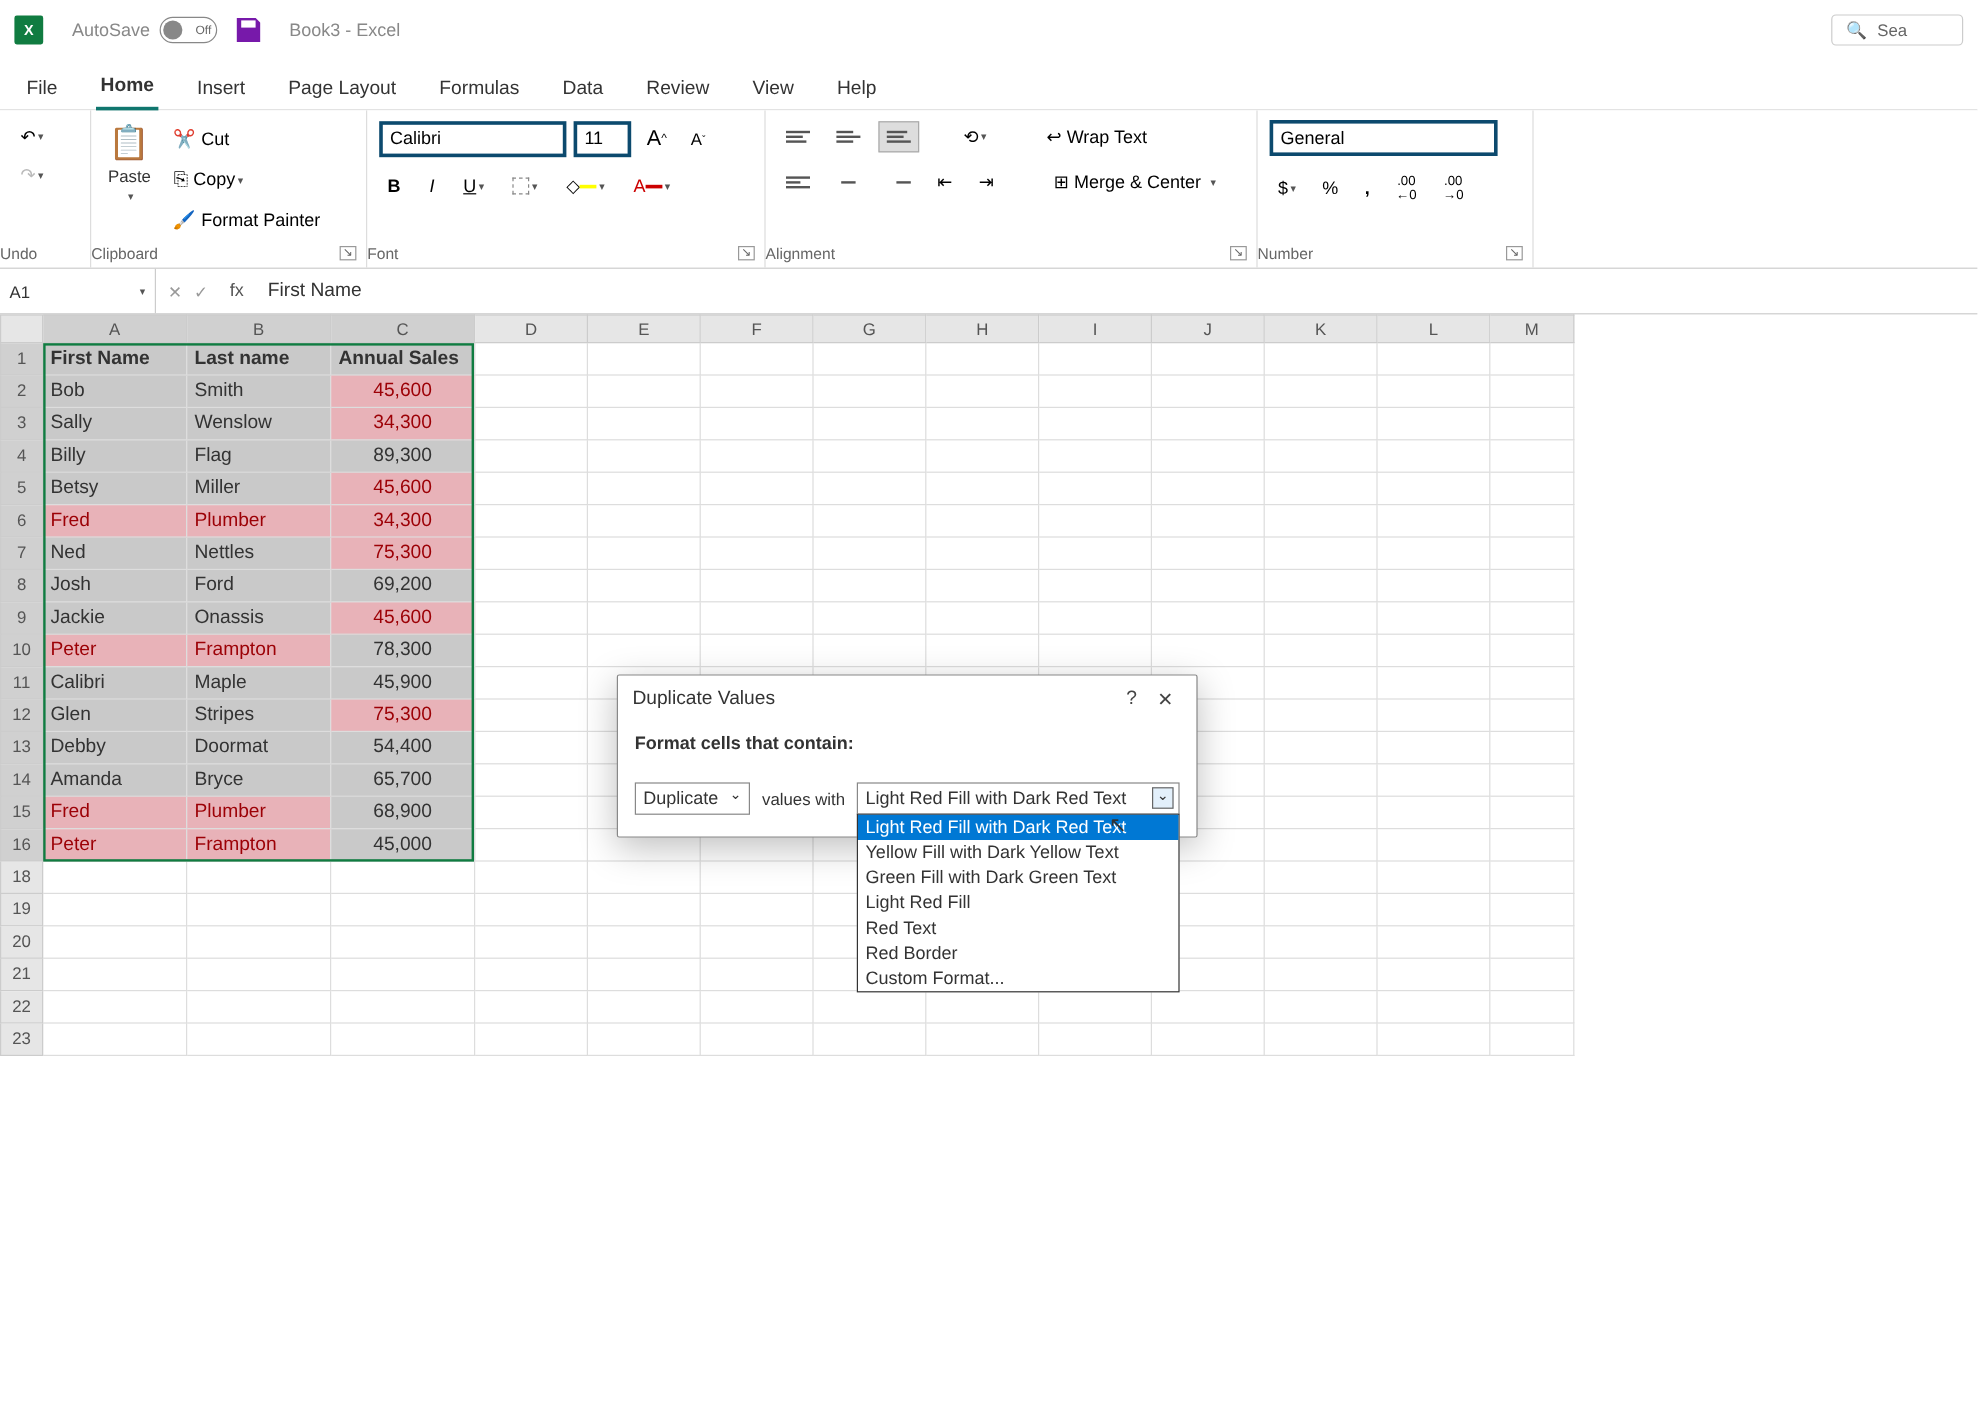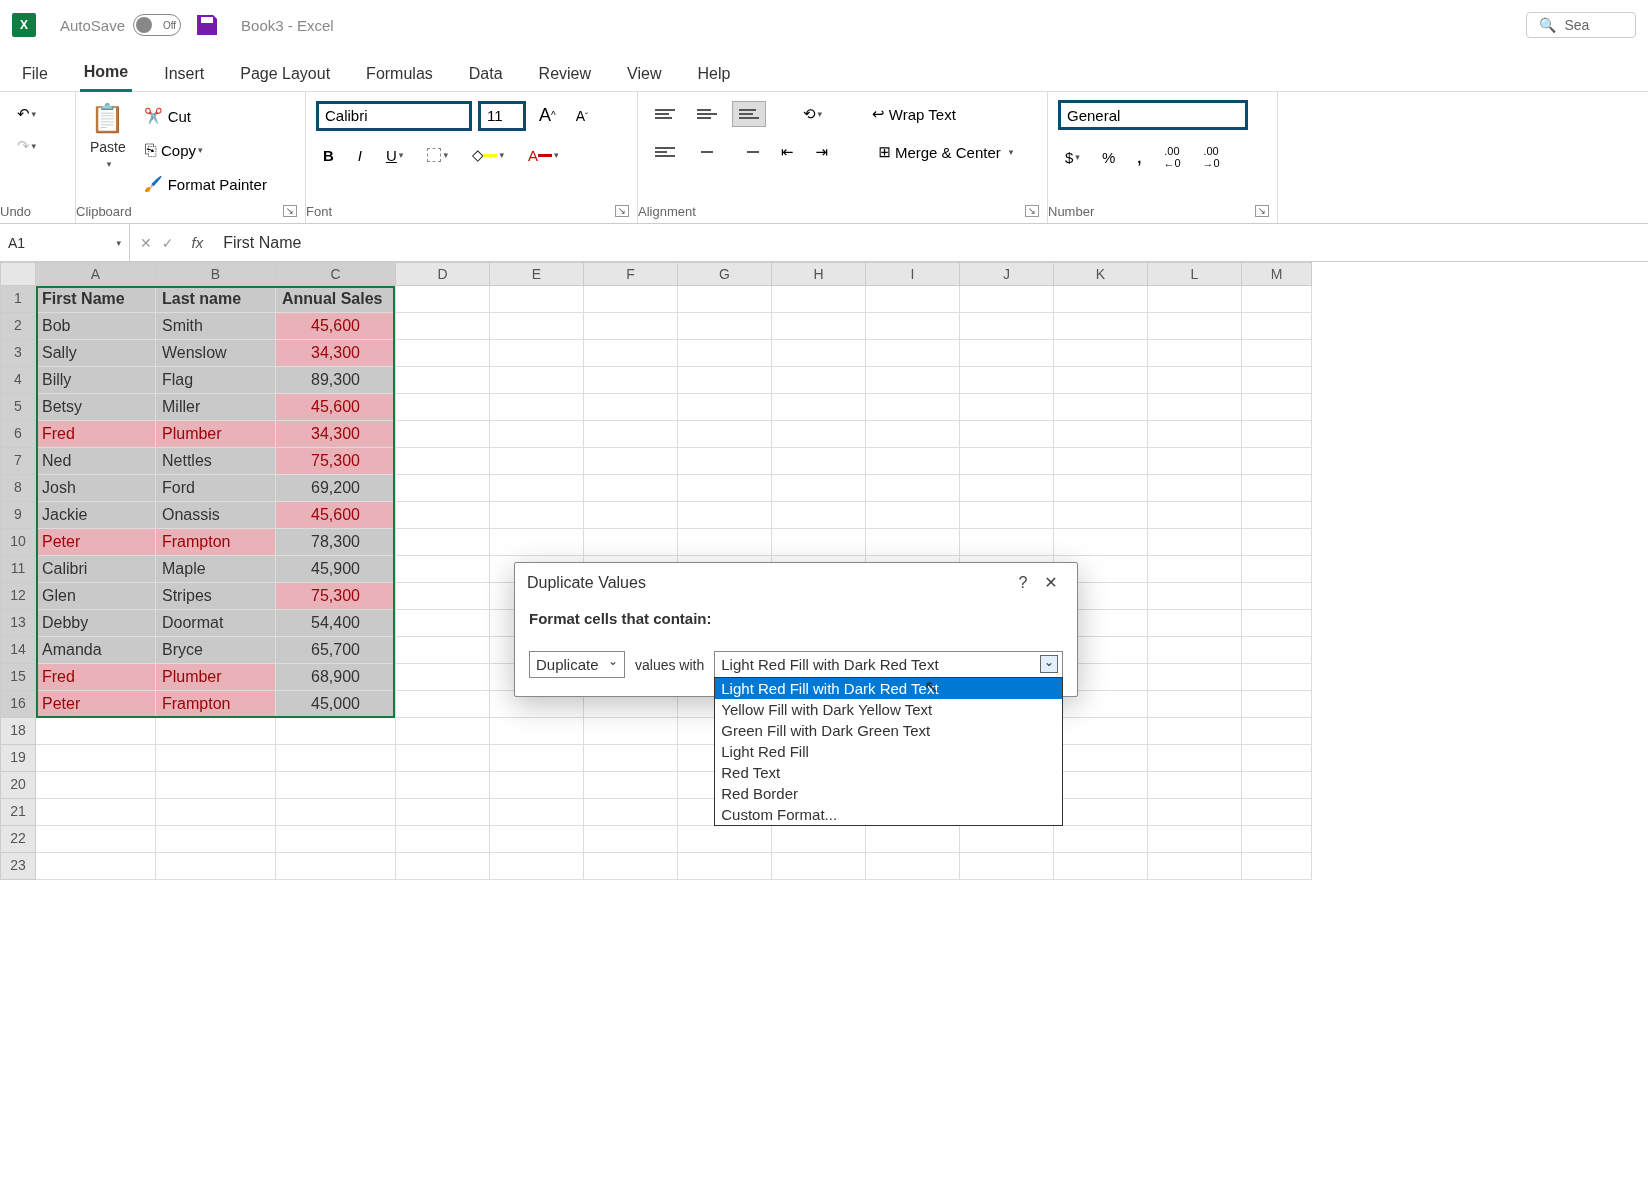--- a/index.html
+++ b/index.html
@@ -29,38 +29,38 @@
 .vbtn{display:flex;flex-direction:column;align-items:center;padding:4px;font-size:14px;gap:4px}
 .hrow{display:flex;align-items:center;gap:6px;padding:2px 0}
 .dd{font-size:9px;color:#555;margin-left:2px}
 select.fake,input.fake{border:3px solid #0c4a6e;background:#fff;padding:3px 6px;font-size:15px;height:30px}
 .btn{border:1px solid transparent;background:none;padding:4px 6px;font-size:15px;display:inline-flex;align-items:center}
 .align-ico{width:20px;height:16px;display:inline-flex;flex-direction:column;gap:2px;justify-content:center}
 .align-ico span{height:2px;background:#555}
 .fbar{height:38px;border-bottom:1px solid #ccc;display:flex;align-items:center}
 .namebox{width:130px;border-right:1px solid #ccc;padding:0 8px;display:flex;align-items:center;height:100%;justify-content:space-between}
 .fbtns{display:flex;align-items:center;gap:10px;padding:0 10px;color:#999}
-.fx{font-style:italic;color:#555;font-size:15px;padding:0 8px}
+.fx{color:#555;font-size:15px;padding:0 8px}
 .fval{padding:0 12px;font-size:16px}
 .grid{position:relative}
 .ghead{display:flex;height:24px}
 .corner{width:36px;border:1px solid #ccc;background:#e6e6e6}
 .ch{border:1px solid #ccc;border-left:none;background:#e6e6e6;text-align:center;font-size:14px;line-height:22px;color:#555}
 .ch.sel{background:#d0d0d0}
 .grow{display:flex;height:27px}
 .rh{width:36px;border:1px solid #ccc;border-top:none;background:#e6e6e6;text-align:center;font-size:14px;line-height:25px;color:#555}
 .rh.sel{background:#d0d0d0}
 .cell{border-right:1px solid #ddd;border-bottom:1px solid #ddd;padding:0 6px;line-height:25px;font-size:16px;overflow:hidden;white-space:nowrap}
 .cA{width:120px}.cB{width:120px}.cC{width:120px}.cD{width:94px}.cE{width:94px}.cF{width:94px}.cG{width:94px}.cH{width:94px}.cI{width:94px}.cJ{width:94px}.cK{width:94px}.cL{width:94px}.cM{width:70px}
 .hdr{font-weight:bold;background:#c9c9c9}
 .selcell{background:#c9c9c9}
 .num{text-align:center}
 .redfill{background:#e8b2b8!important;color:#9c0006}
 .selout{position:absolute;border:2px solid #107c41;pointer-events:none}
-.dialog{position:absolute;left:514px;top:562px;width:564px;background:#fff;border:1px solid #888;box-shadow:0 8px 30px rgba(0,0,0,.25);border-radius:2px}
+.dialog{position:absolute;left:514px;top:562px;width:484px;background:#fff;border:1px solid #888;box-shadow:0 8px 30px rgba(0,0,0,.25);border-radius:2px}
 .dtitle{display:flex;align-items:center;padding:10px 12px;font-size:16px}
 .dtitle .sp{margin-left:auto}
 .dclose{width:28px;text-align:center;font-size:16px;color:#444;cursor:pointer}
 .dbody{padding:8px 14px 18px}
 .dbold{font-weight:bold;font-size:15px;margin-bottom:24px}
 .drow{display:flex;align-items:center;gap:10px}
 .dsel{border:1px solid #888;padding:4px 22px 4px 6px;font-size:15px;position:relative;background:#fff}
 .dsel::after{content:"⌄";position:absolute;right:6px;top:2px;font-size:12px;color:#333}
 .dbig{flex:1;position:relative}
 .dbig .dsel{width:100%}

